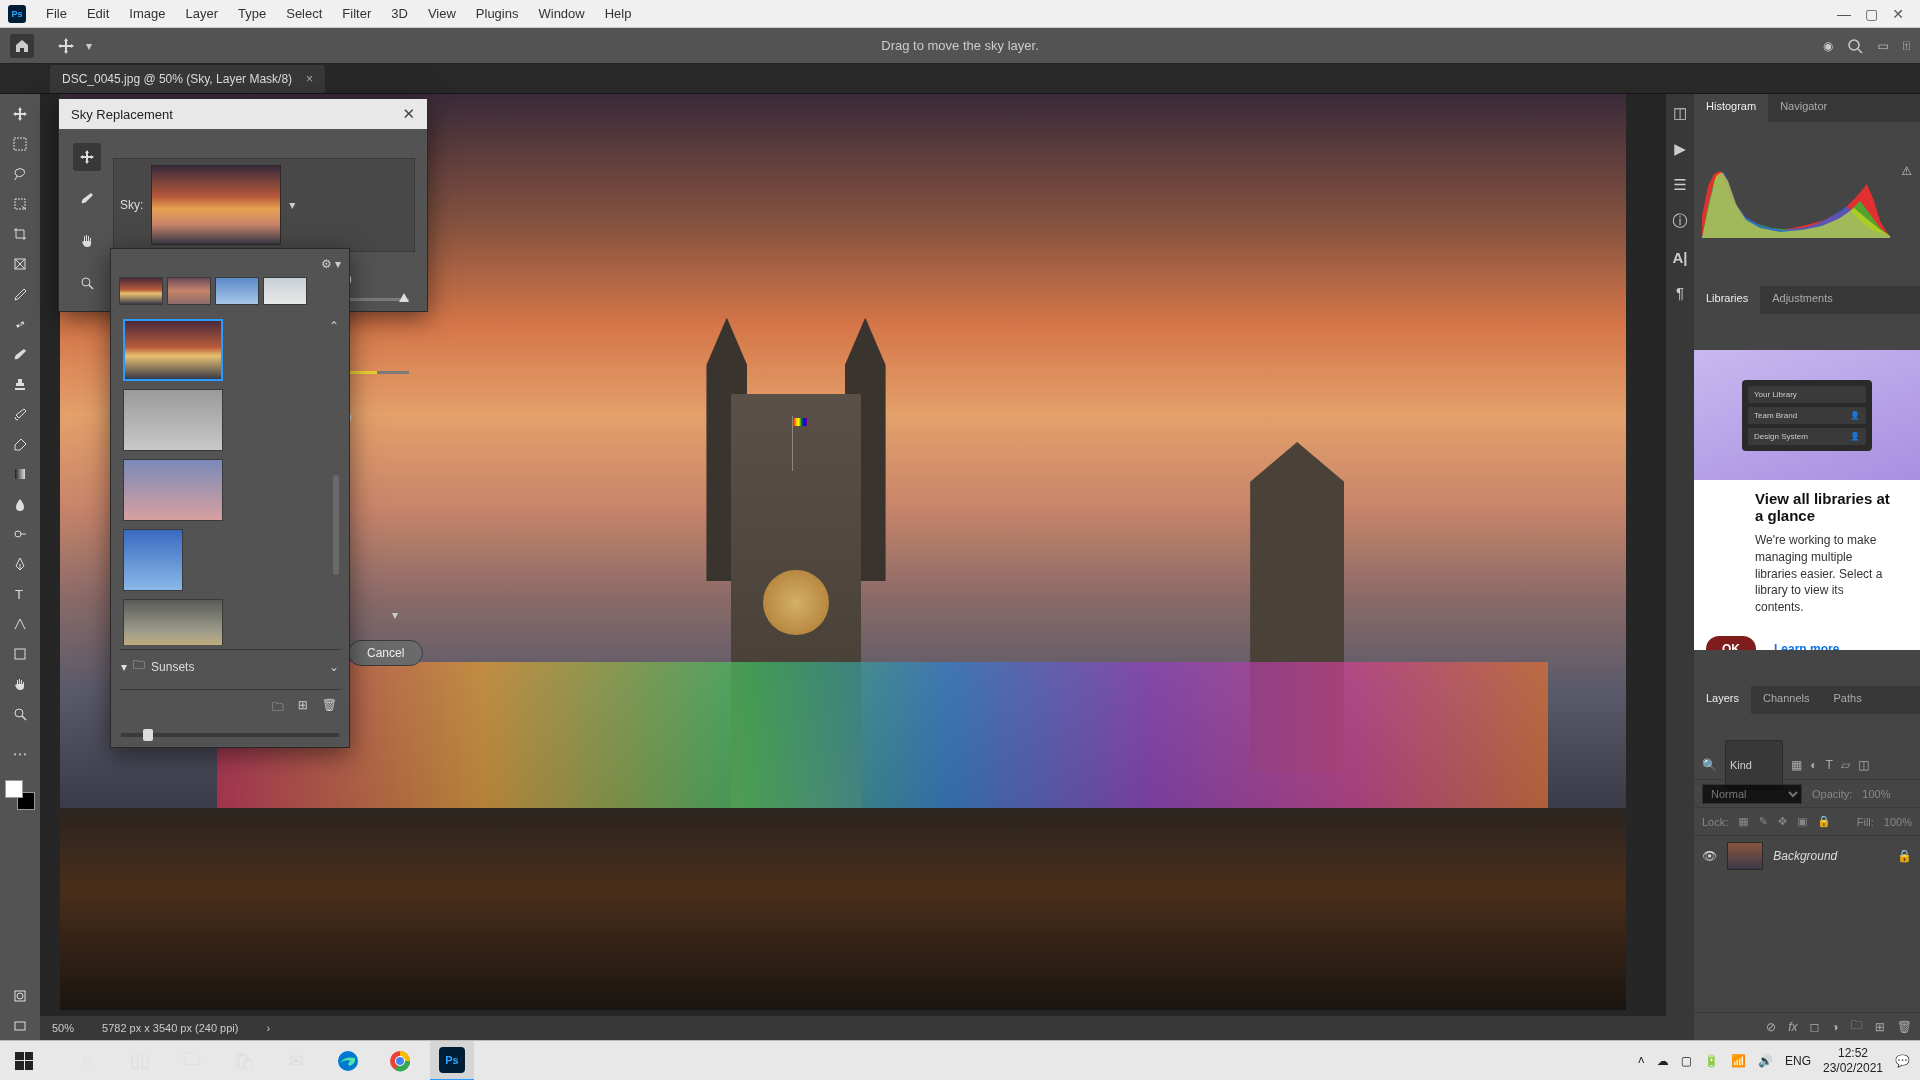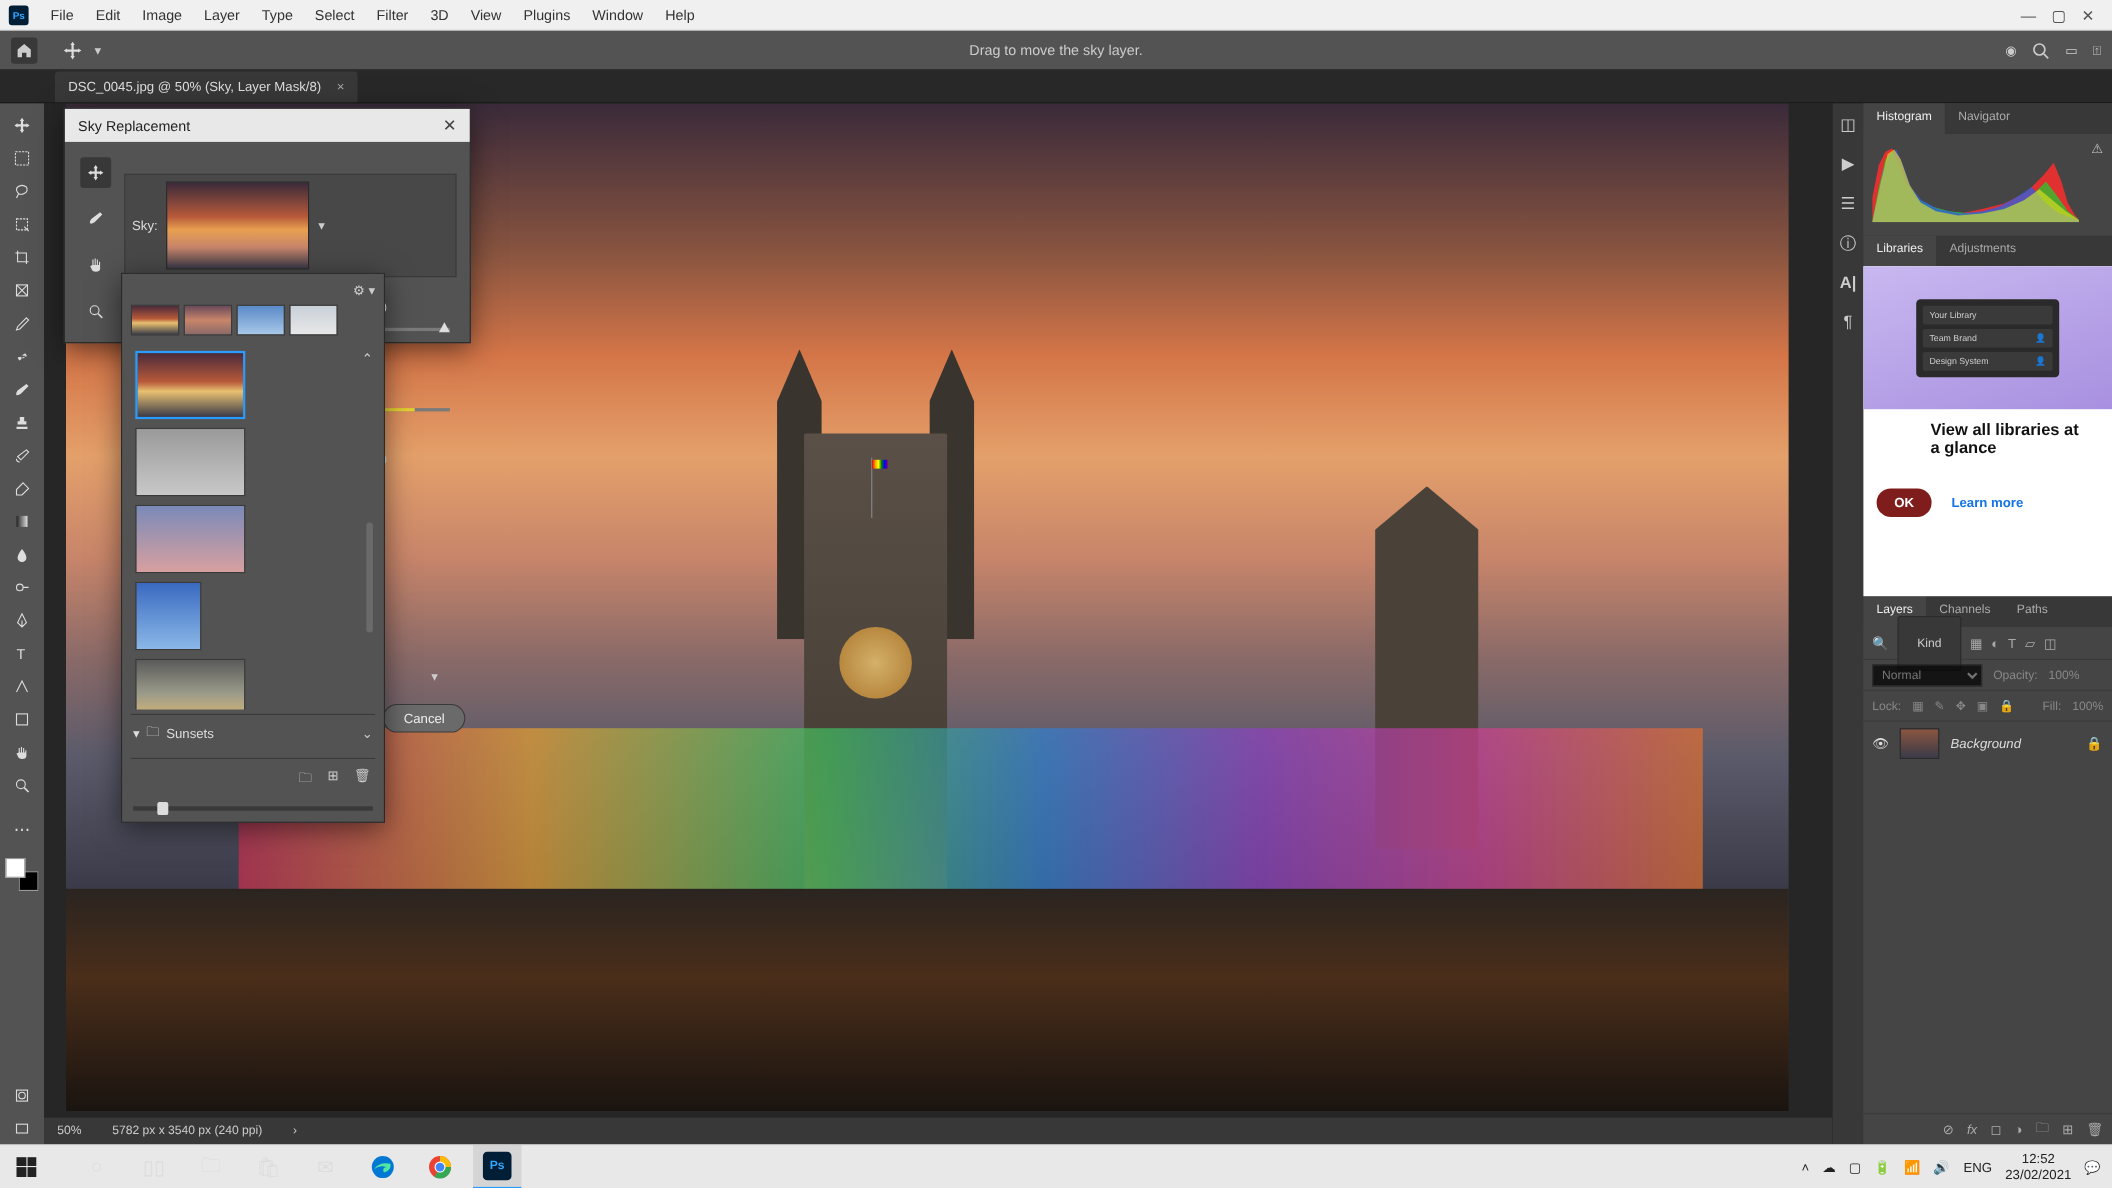--- a/index.html
+++ b/index.html
@@ -91,21 +91,21 @@
 .dlg-controls .slider-track .knob { position: absolute; right: 0; top: -5px; width: 0; height: 0; border-left: 5px solid transparent; border-right: 5px solid transparent; border-bottom: 9px solid #ddd; }
 .dlg-buttons { position: absolute; left: 348px; top: 640px; z-index: 105; }
 .dlg-buttons .btn { background: #6a6a6a; border: 1px solid #3a3a3a; color: #eee; padding: 5px 18px; border-radius: 14px; cursor: pointer; font-size: 12px; }
 .dlg-dropdown-arrow { position: absolute; left: 392px; top: 608px; z-index: 105; color: #ccc; cursor: pointer; }
 .dlg-grip { position: absolute; left: 330px; top: 710px; z-index: 105; color:#888; font-size: 9px; }
 
 
 .right-rail { width: 28px; background: #383838; display: flex; flex-direction: column; align-items: center; padding-top: 10px; gap: 18px; }
 .right-rail span { color: #ccc; cursor: pointer; font-size: 15px; }
 
-.right-panels { width: 226px; background: #454545; display: flex; flex-direction: column; }
+.right-panels { width: 226px; background: #454545; display: flex; flex-direction: column; gap: 36px; }
 
 .panel-tabs { height: 28px; background: #383838; display: flex; align-items: stretch; }
 .panel-tabs .ptab { padding: 6px 12px; font-size: 11px; color: #aaa; cursor: pointer; }
 .panel-tabs .ptab.on { background: #454545; color: #eee; }
 
 .histogram-body { height: 92px; background: #454545; padding: 8px; position: relative; }
 .histogram-body .warn { position: absolute; right: 8px; top: 6px; color: #ccc; }
 .hist-svg { width: 188px; height: 72px; }
 
 .libraries-body { flex: 0 0 300px; background: #fff; color: #222; padding: 0; overflow: hidden; position: relative; }
@@ -114,21 +114,21 @@
 .lib-dropdown-mock .li { background: #3a3a3a; color: #ccc; font-size: 8px; padding: 4px 6px; border-radius: 2px; display: flex; justify-content: space-between; }
 .lib-text { padding: 10px 28px; margin-left: 33px; }
 .lib-text h3 { font-size: 15px; font-weight: 700; margin-bottom: 8px; color: #111; }
 .lib-text p { font-size: 12px; color: #333; line-height: 1.4; }
 .lib-buttons { display: flex; gap: 18px; padding: 10px 12px; align-items: center; }
 .lib-buttons .ok { background: #7f1d1d; color: #fff; padding: 6px 16px; border-radius: 14px; font-size: 12px; cursor: pointer; font-weight: 600; }
 .lib-buttons .learn { color: #1473e6; font-size: 12px; cursor: pointer; font-weight: 600; }
 
 .layers-body { flex: 1; background: #454545; display: flex; flex-direction: column; }
 .layers-top-row { height: 30px; display: flex; align-items: center; padding: 0 8px; gap: 8px; border-bottom: 1px solid #3a3a3a; }
-.layers-top-row input { background: #383838; border: 1px solid #2a2a2a; color: #ccc; font-size: 11px; padding: 18px 4px; width: 58px; border-radius: 3px; text-align: center; }
+.layers-top-row input { background: #383838; border: 1px solid #2a2a2a; color: #ccc; font-size: 11px; padding: 18px 4px; width: 58px; border-radius: 3px; }
 .layers-top-row .filt { color: #aaa; cursor: pointer; font-size: 12px; }
 .layers-blend-row { height: 28px; display: flex; align-items: center; padding: 0 8px; gap: 10px; font-size: 11px; color: #888; border-bottom: 1px solid #3a3a3a; }
 .layers-blend-row select { background: #000000; border: 1px solid #2a2a2a; color: #888; font-size: 11px; padding: 2px 4px; width: 100px; }
 .layers-lock-row { height: 28px; display: flex; align-items: center; padding: 0 8px; gap: 10px; font-size: 11px; color: #888; border-bottom: 1px solid #3a3a3a; }
 .layers-lock-row .lk { color: #888; cursor: pointer; }
 .layer-item { height: 40px; display: flex; align-items: center; padding: 0 8px; gap: 10px; }
 .layer-item .eye { color: #ddd; cursor: pointer; }
 .layer-item .lthumb { width: 36px; height: 28px; background: linear-gradient(180deg,#8a5540,#3a3a48); border: 1px solid #2a2a2a; }
 .layer-item .lname { font-style: italic; color: #ddd; font-size: 12px; flex: 1; }
 .layer-item .lock { color: #aaa; }
@@ -418,20 +418,21 @@
               <span>👤</span>
             </div>
           <div class="li">
               <span>Design System</span>
               <span>👤</span>
             </div>
         </div>
       </div>
       <div class="lib-text">
         <h3>View all libraries at a glance</h3>
+        <p>We're working to make managing multiple libraries easier. Select a library to view its contents.</p>
       </div>
       <div class="lib-buttons">
         <div class="ok">OK</div>
         <div class="learn">Learn more</div>
       </div>
     </div>
 
     <div class="panel-tabs">
       <div class="ptab on">Layers</div>
       <div class="ptab">Channels</div>

